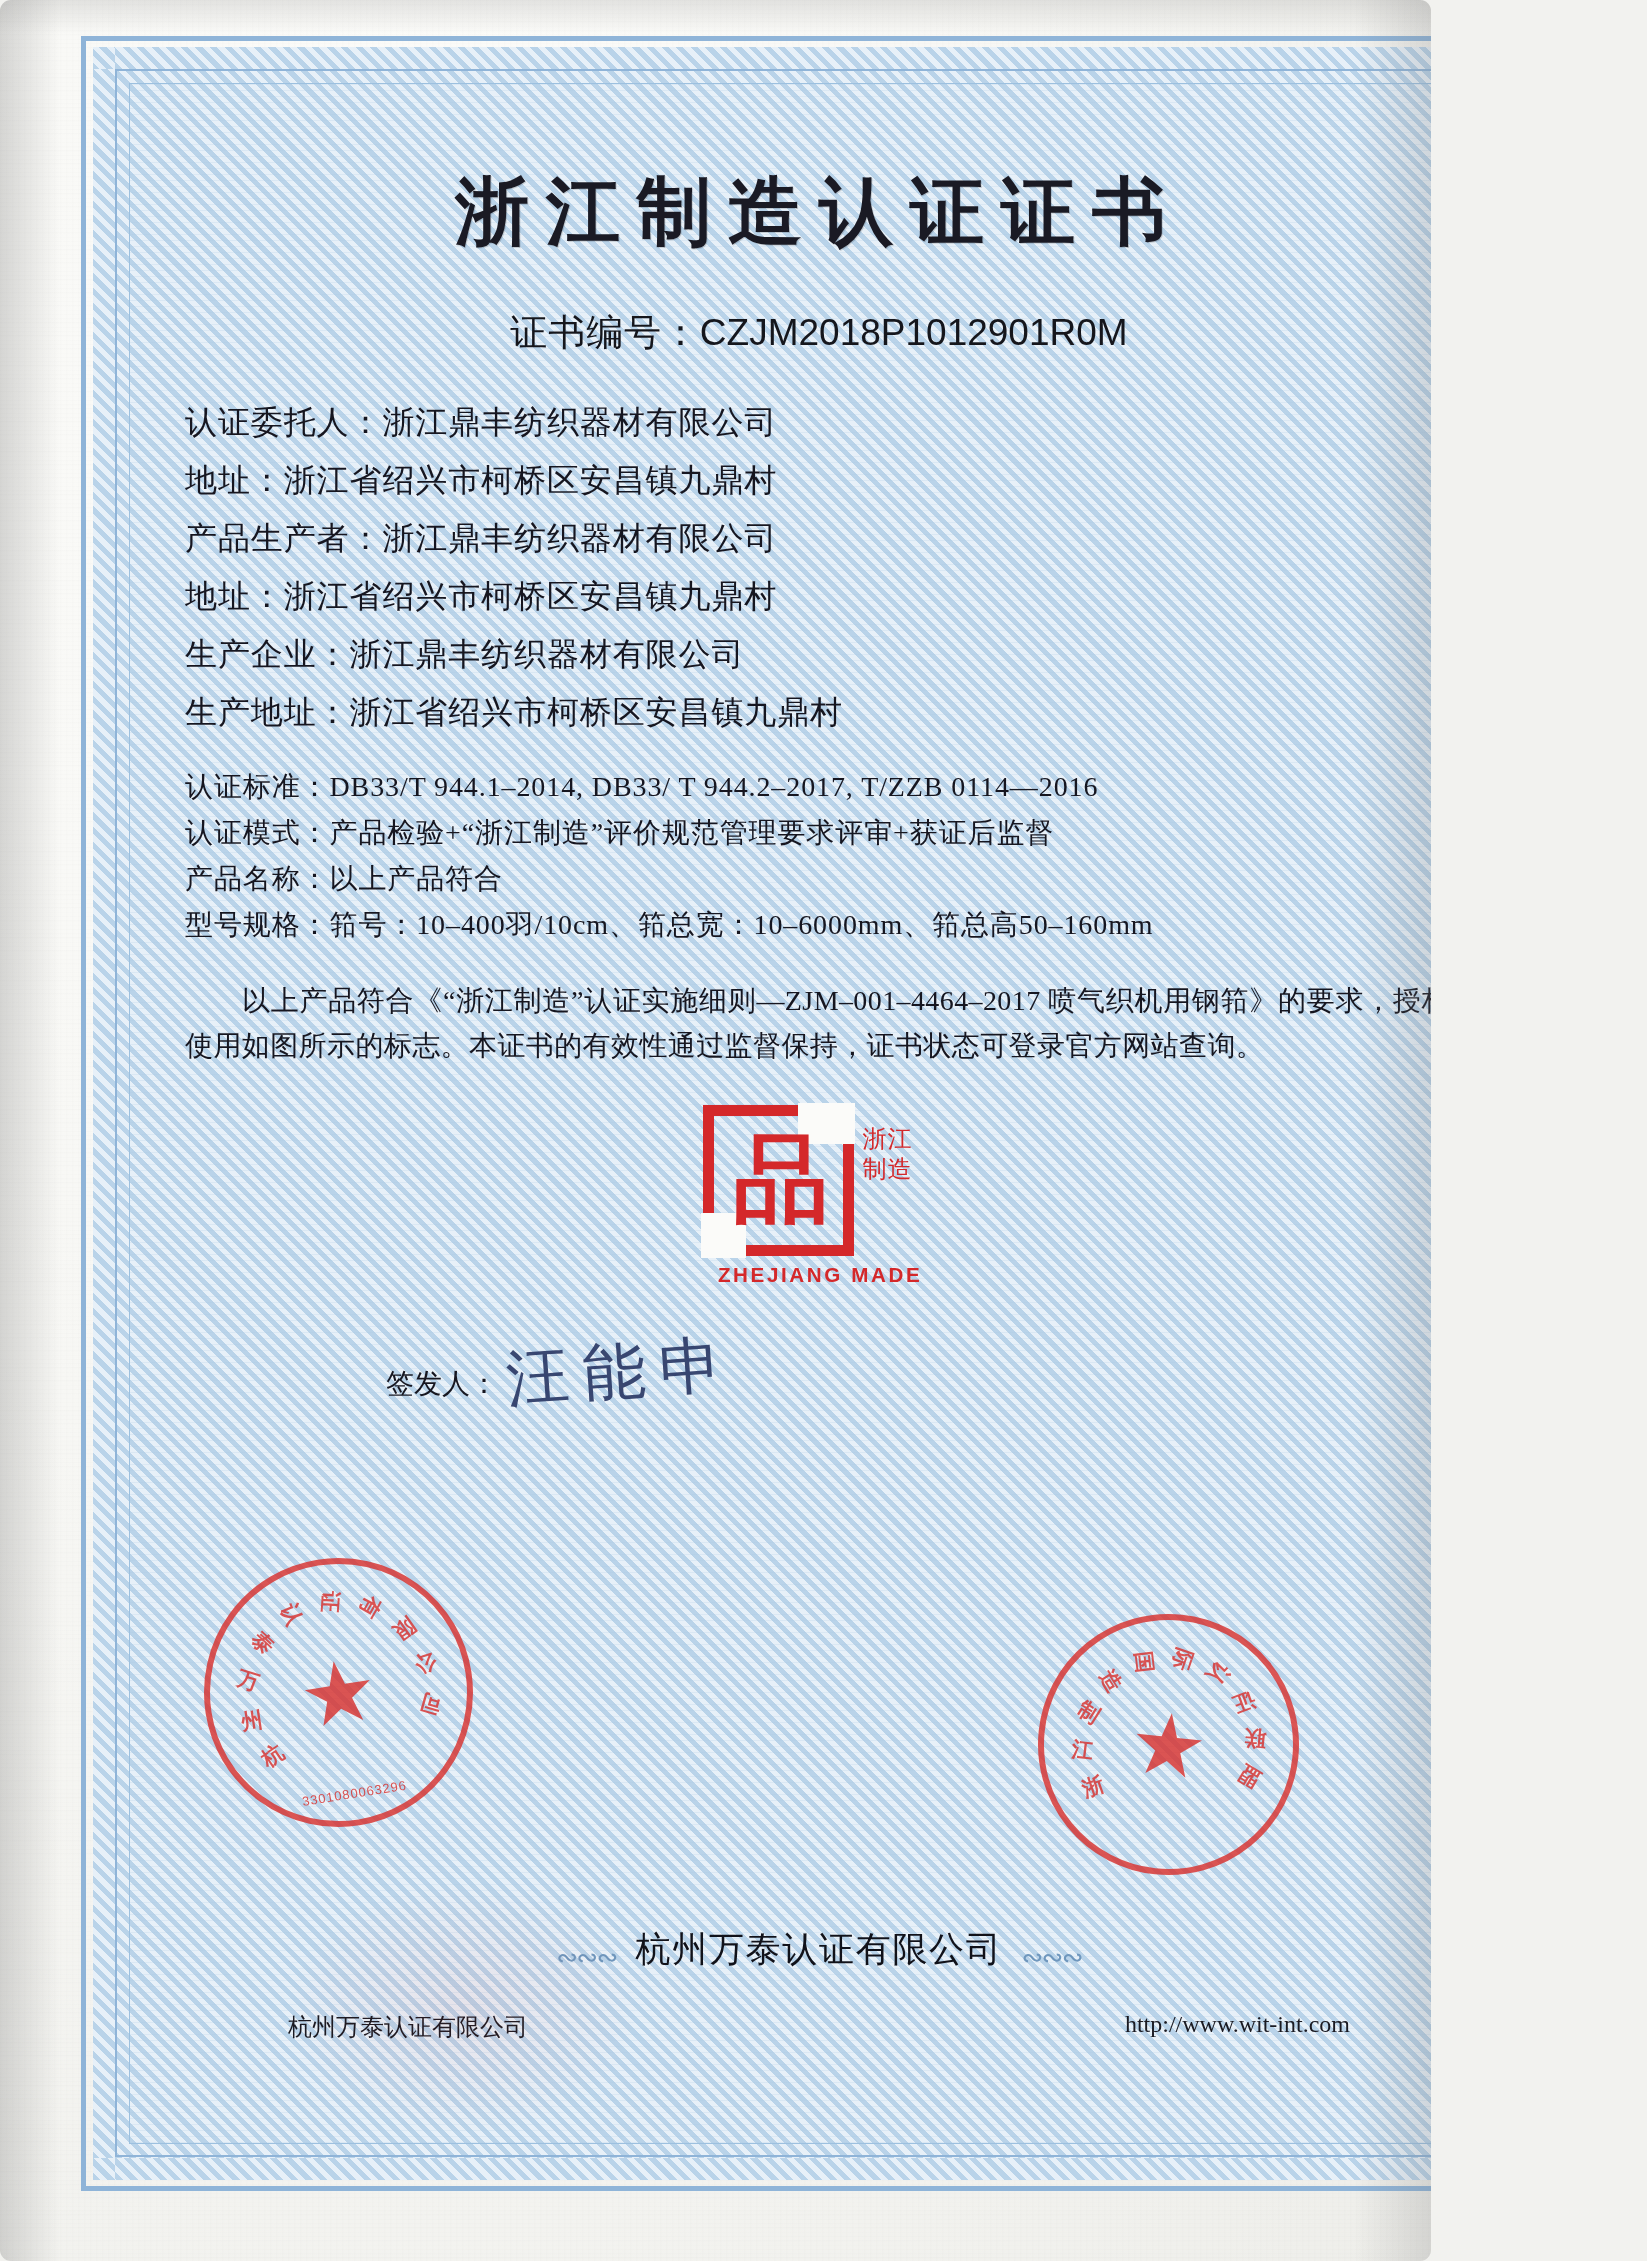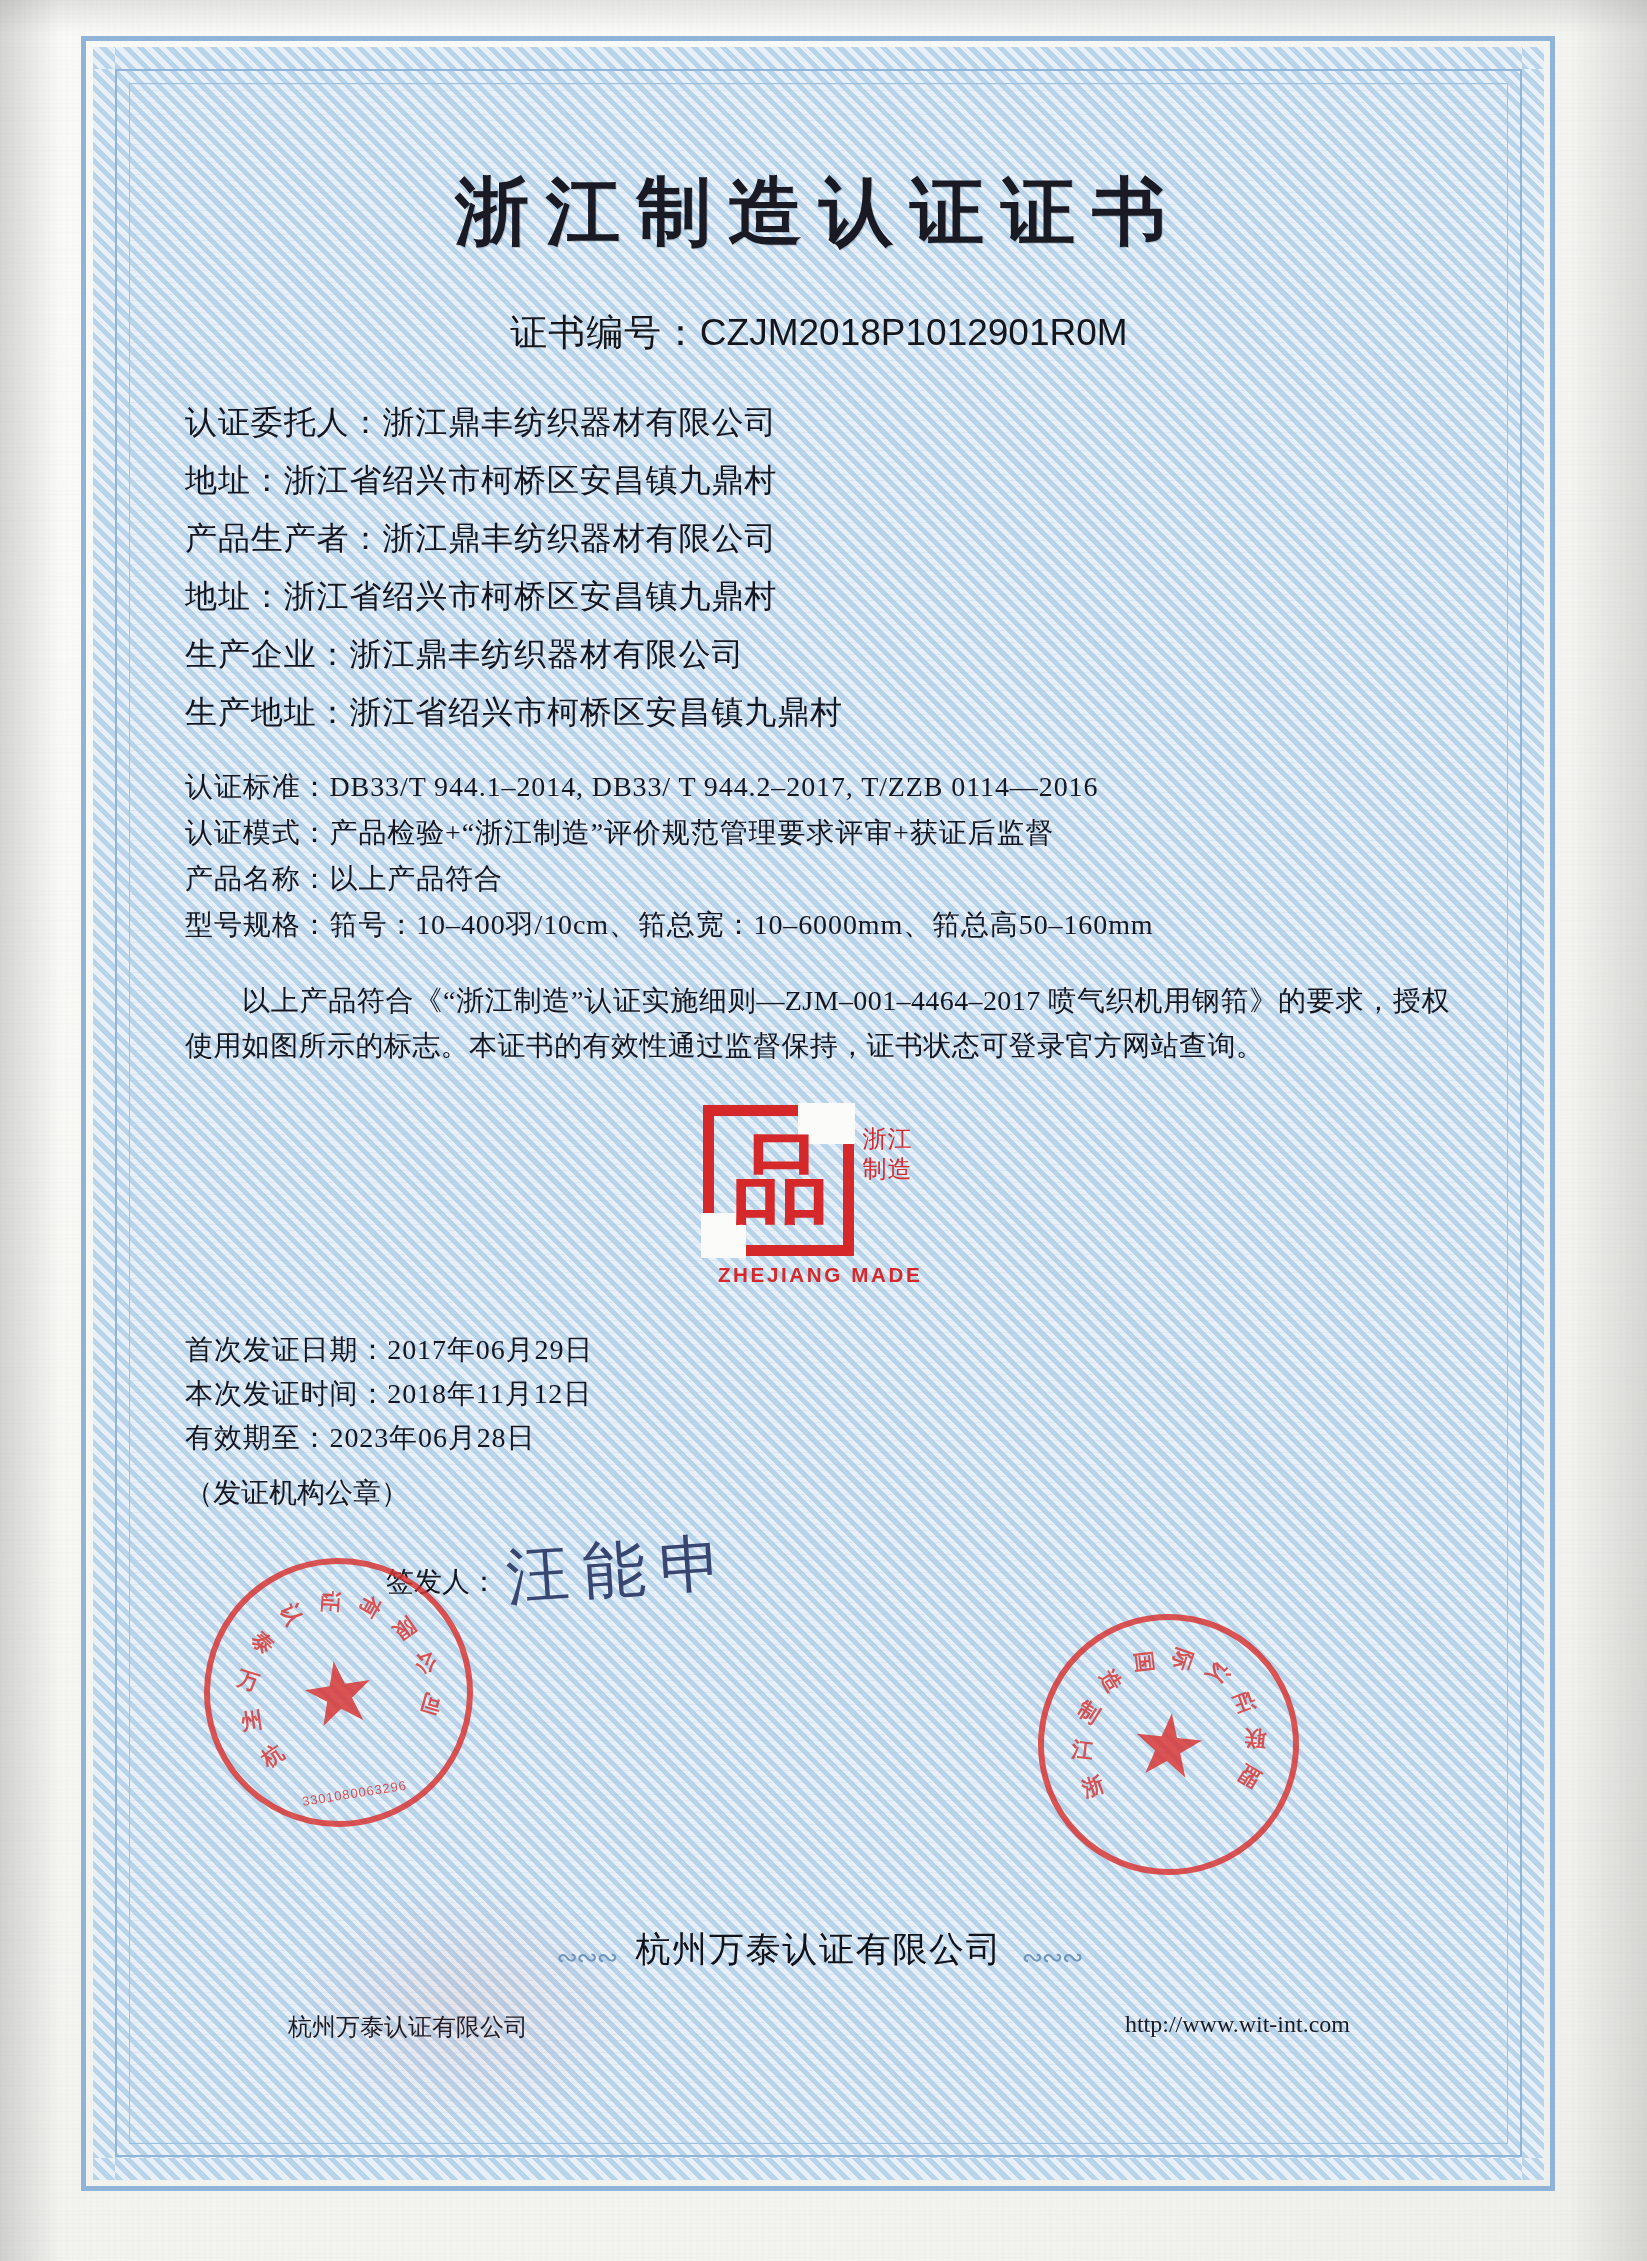--- a/index.html
+++ b/index.html
@@ -5,25 +5,26 @@
   html, body {
     margin: 0;
     padding: 0;
     background: #f2f2ef;
   }
   body {
     font-family: "Liberation Serif", "DejaVu Serif", serif;
   }
   .page {
     position: relative;
-    width: 1647px;
+    width: 1431px;
     height: 2261px;
     background:
       radial-gradient(ellipse at 30% 20%, #fdfdfb 0%, #f7f7f4 45%, #eeeeea 100%);
     overflow: hidden;
+    border-radius: 11px;
   }
   
   .paper-texture {
     position: absolute;
     inset: 0;
     background-image:
       repeating-linear-gradient(180deg, rgba(0,0,0,0.012) 0px, rgba(0,0,0,0) 1.7px, rgba(0,0,0,0) 4.3px),
       repeating-linear-gradient(90deg, rgba(0,0,0,0.010) 0px, rgba(0,0,0,0) 2.6px, rgba(0,0,0,0) 6px);
     pointer-events: none;
   }
@@ -448,32 +449,20 @@
         </div>
         <div class="glyph">品</div>
         <div class="cn-right">
           <div>浙江</div>
           <div>制造</div>
         </div>
         <div class="en">ZHEJIANG MADE</div>
       </div>
     </div>
 
-    <div class="dates">
-      <div class="field-line">
-        <span class="label">首次发证日期：</span><span class="value">2017年06月29日</span>
-      </div>
-      <div class="field-line">
-        <span class="label">本次发证时间：</span><span class="value">2018年11月12日</span>
-      </div>
-      <div class="field-line">
-        <span class="label">有效期至：</span><span class="value">2023年06月28日</span>
-      </div>
-      <div class="seal-note">（发证机构公章）</div>
-    </div>
 
     <div class="signer-row">
       <span>签发人：</span>
       <span class="signature">汪能申</span>
     </div>
 
     <div class="footer">
       <div>
         <span class="flourish">∾∾∾</span><span class="footer-org">杭州万泰认证有限公司</span><span class="flourish">∾∾∾</span>
       </div>

